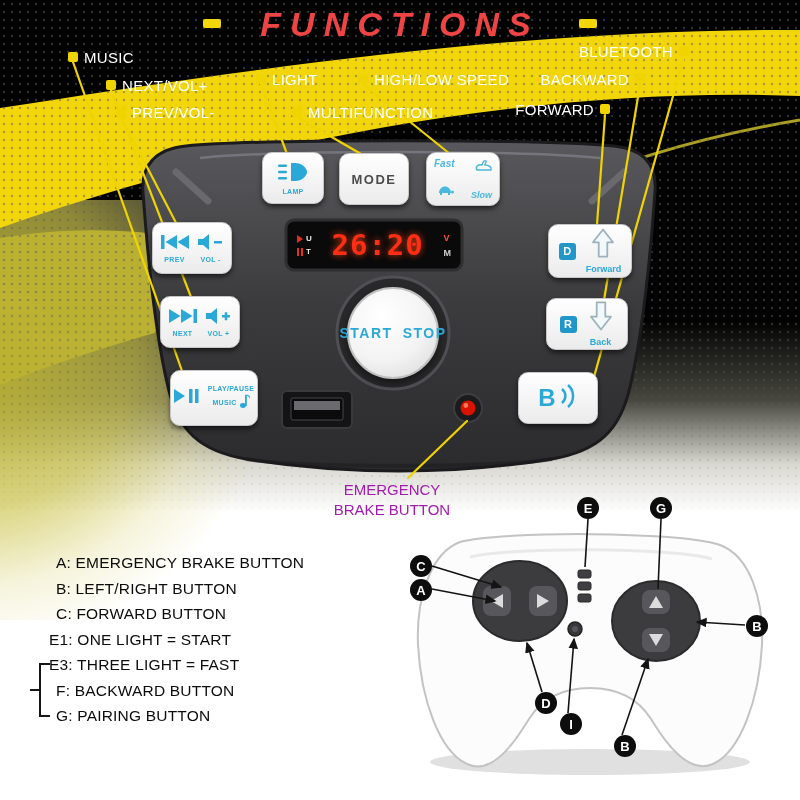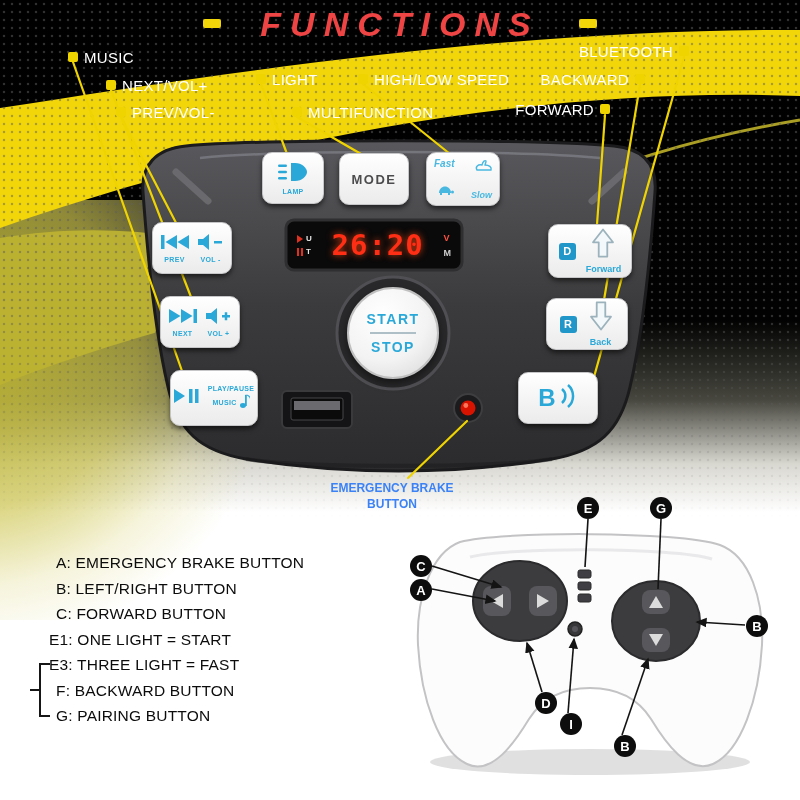--- a/index.html
+++ b/index.html
@@ -50,26 +50,26 @@
   .pbars i{display:block;width:2px;height:8px;background:#e03020;}
   .dl{font-size:8px;font-weight:bold;color:#e8e8e8;}
   .time{flex:1;text-align:center;font-family:"DejaVu Sans Mono",monospace;font-weight:bold;
       font-size:29px;color:#ff2e14;text-shadow:0 0 7px rgba(255,70,20,.85);letter-spacing:1px;}
   .dright{display:flex;flex-direction:column;gap:5px;font-size:9px;font-weight:bold;}
   .dv{color:#ff5040;} .dm{color:#cfcfcf;}
   
   .startbtn{position:absolute;left:347px;top:287px;width:92px;height:92px;border-radius:50%;
       background:radial-gradient(circle at 38% 30%,#ffffff 0%,#f3f3f3 55%,#d6d6d6 100%);
       border:2px solid #c0c0c0;box-shadow:0 4px 8px rgba(0,0,0,.5);
-      display:flex;flex-direction:column;align-items:center;justify-content:center;gap:5px;box-sizing:border-box;}
+      display:flex;flex-direction:row;align-items:center;justify-content:center;gap:5px;box-sizing:border-box;}
   .ss{font-weight:bold;font-size:14px;color:#2aa8d8;letter-spacing:1.5px;}
   .ssline{width:46px;height:2px;background:#aebfc7;}
   
   .emg{position:absolute;left:318px;top:480px;width:148px;text-align:center;
-      font-weight:bold;font-size:12px;color:#3b82f6;line-height:1.35;}
+      font-weight:normal;font-size:15px;color:#a21caf;line-height:1.35;}
   
   .legend{position:absolute;left:36px;top:550px;font-size:15.5px;color:#0c0c0c;}
   .legend .row{height:25.5px;line-height:25.5px;padding-left:20px;letter-spacing:.2px;white-space:nowrap;}
   .legend .row.e{padding-left:13px;}
   
   .rlabel{position:absolute;width:22px;height:22px;border-radius:50%;background:#0d0d0d;
       color:#fff;font-weight:bold;font-size:13px;display:flex;align-items:center;justify-content:center;}
 </style>
 </head>
 <body>

